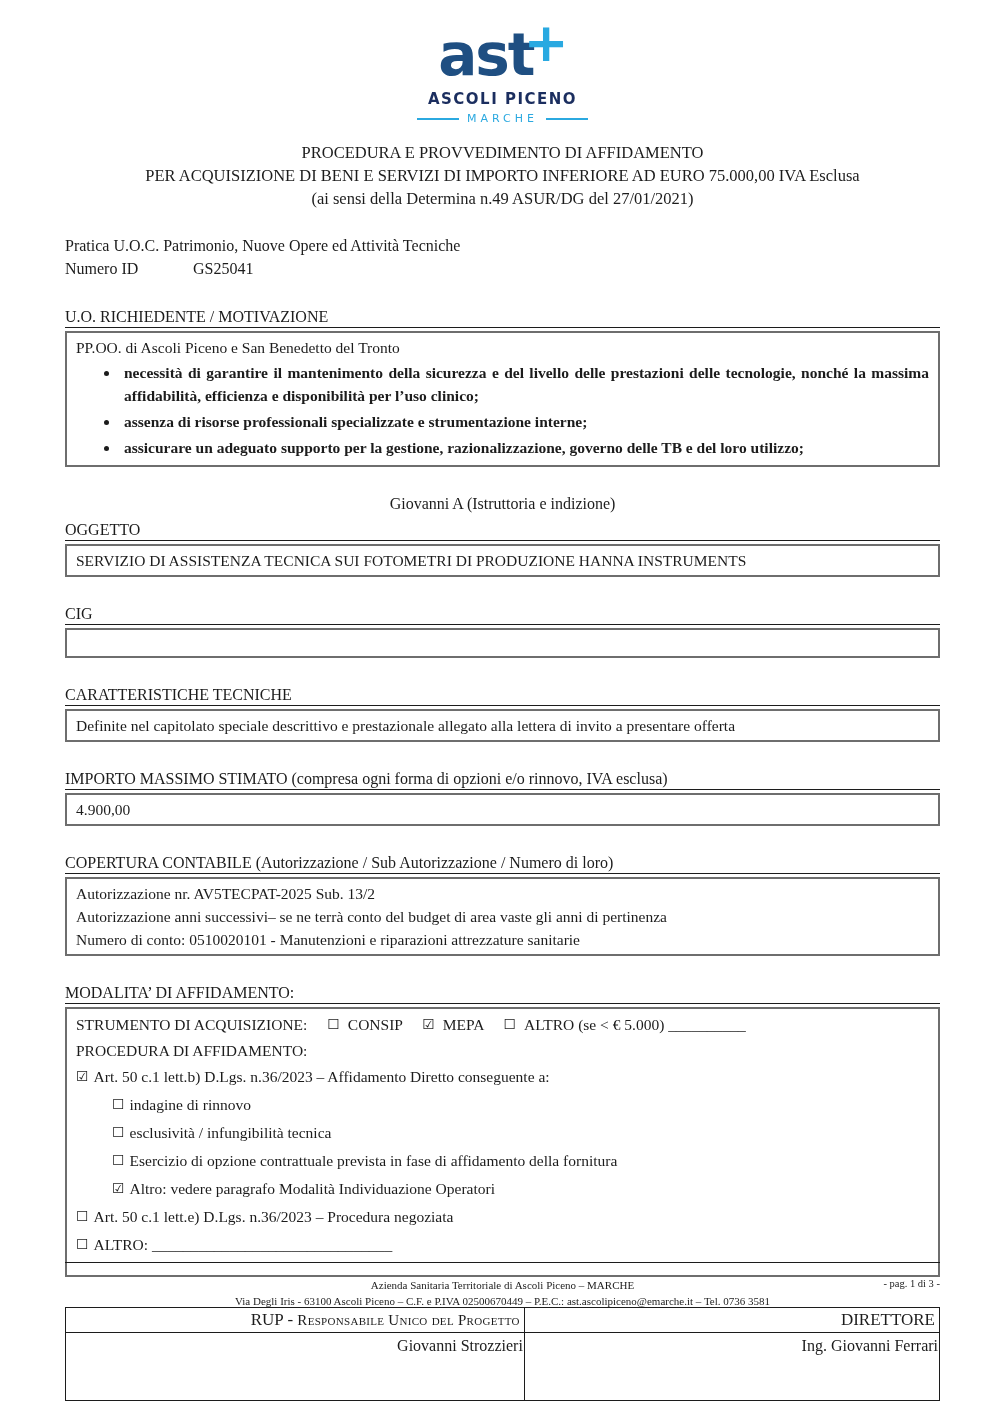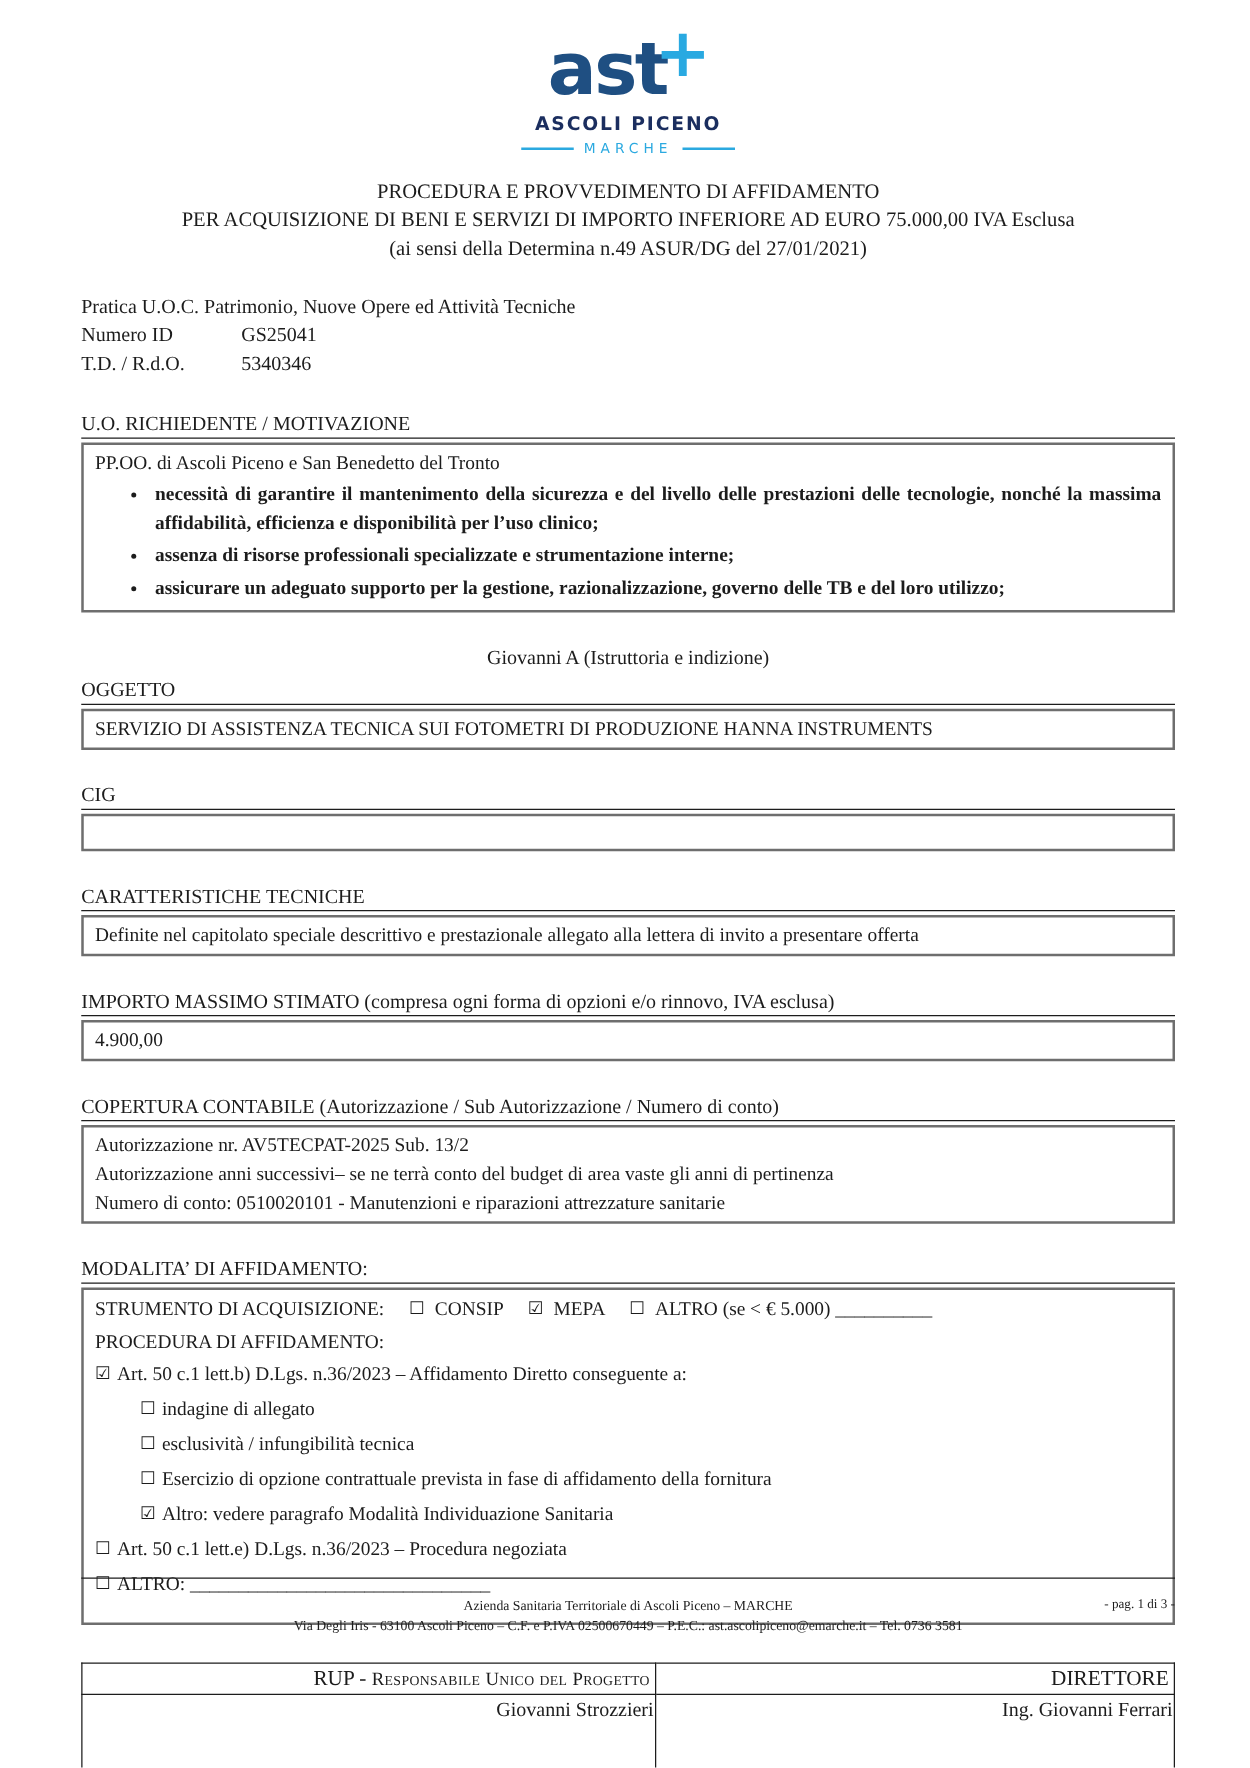--- a/index.html
+++ b/index.html
@@ -89,24 +89,20 @@
     </div>
 
     <div class="file-info">
       <div class="file-row">
         <span>Pratica U.O.C. Patrimonio, Nuove Opere ed Attività Tecniche</span>
       </div>
       <div class="file-row">
         <span class="file-label">Numero ID</span>
         <span>GS25041</span>
       </div>
-      <div class="file-row">
-        <span class="file-label">T.D. / R.d.O.</span>
-        <span>5340346</span>
-      </div>
     </div>
 
     <div class="sec-heading">U.O. RICHIEDENTE / MOTIVAZIONE</div>
     <div class="box">
       <div>PP.OO. di Ascoli Piceno e San Benedetto del Tronto</div>
       <ul class="bullets">
         <li>necessità di garantire il mantenimento della sicurezza e del livello delle prestazioni delle tecnologie, nonché la massima affidabilità, efficienza e disponibilità per l’uso clinico;</li>
         <li>assenza di risorse professionali specializzate e strumentazione interne;</li>
         <li>assicurare un adeguato supporto per la gestione, razionalizzazione, governo delle TB e del loro utilizzo;</li>
       </ul>
@@ -127,42 +123,42 @@
     <div class="sec-heading">CARATTERISTICHE TECNICHE</div>
     <div class="box">
       <div>Definite nel capitolato speciale descrittivo e prestazionale allegato alla lettera di invito a presentare offerta</div>
     </div>
 
     <div class="sec-heading">IMPORTO MASSIMO STIMATO (compresa ogni forma di opzioni e/o rinnovo, IVA esclusa)</div>
     <div class="box">
       <div>4.900,00</div>
     </div>
 
-    <div class="sec-heading">COPERTURA CONTABILE (Autorizzazione / Sub Autorizzazione / Numero di conto)</div>
+    <div class="sec-heading">COPERTURA CONTABILE (Autorizzazione / Sub Autorizzazione / Numero di loro)</div>
     <div class="box">
       <div>Autorizzazione nr. AV5TECPAT-2025 Sub. 13/2</div>
       <div>Autorizzazione anni successivi– se ne terrà conto del budget di area vaste gli anni di pertinenza</div>
       <div>Numero di conto: 0510020101 - Manutenzioni e riparazioni attrezzature sanitarie</div>
     </div>
 
     <div class="sec-heading">MODALITA’ DI AFFIDAMENTO:</div>
     <div class="box mod-box">
       <div class="mod-line">
         <span>STRUMENTO DI ACQUISIZIONE:</span>
         <span class="opt"><span class="chk">☐</span><span>CONSIP</span></span>
         <span class="opt"><span class="chk">☑</span><span>MEPA</span></span>
         <span class="opt"><span class="chk">☐</span><span>ALTRO (se &lt; € 5.000) __________</span></span>
       </div>
       <div class="mod-line">PROCEDURA DI AFFIDAMENTO:</div>
 
       <div class="mod-item"><span class="chk">☑</span><span>Art. 50 c.1 lett.b) D.Lgs. n.36/2023 – Affidamento Diretto conseguente a:</span></div>
-      <div class="mod-item indent-1"><span class="chk">☐</span><span>indagine di allegato</span></div>
+      <div class="mod-item indent-1"><span class="chk">☐</span><span>indagine di rinnovo</span></div>
       <div class="mod-item indent-1"><span class="chk">☐</span><span>esclusività / infungibilità tecnica</span></div>
       <div class="mod-item indent-1"><span class="chk">☐</span><span>Esercizio di opzione contrattuale prevista in fase di affidamento della fornitura</span></div>
-      <div class="mod-item indent-1"><span class="chk">☑</span><span>Altro: vedere paragrafo Modalità Individuazione Sanitaria</span></div>
+      <div class="mod-item indent-1"><span class="chk">☑</span><span>Altro: vedere paragrafo Modalità Individuazione Operatori</span></div>
       <div class="mod-item"><span class="chk">☐</span><span>Art. 50 c.1 lett.e) D.Lgs. n.36/2023 – Procedura negoziata</span></div>
       <div class="mod-item"><span class="chk">☐</span><span>ALTRO: _______________________________</span></div>
     </div>
 
     <table class="sig-table">
       <tbody>
           <tr>
         <td class="sig-head col-rup">
           <span>RUP - </span><span class="sig-small">Responsabile Unico del Progetto</span>
         </td>

